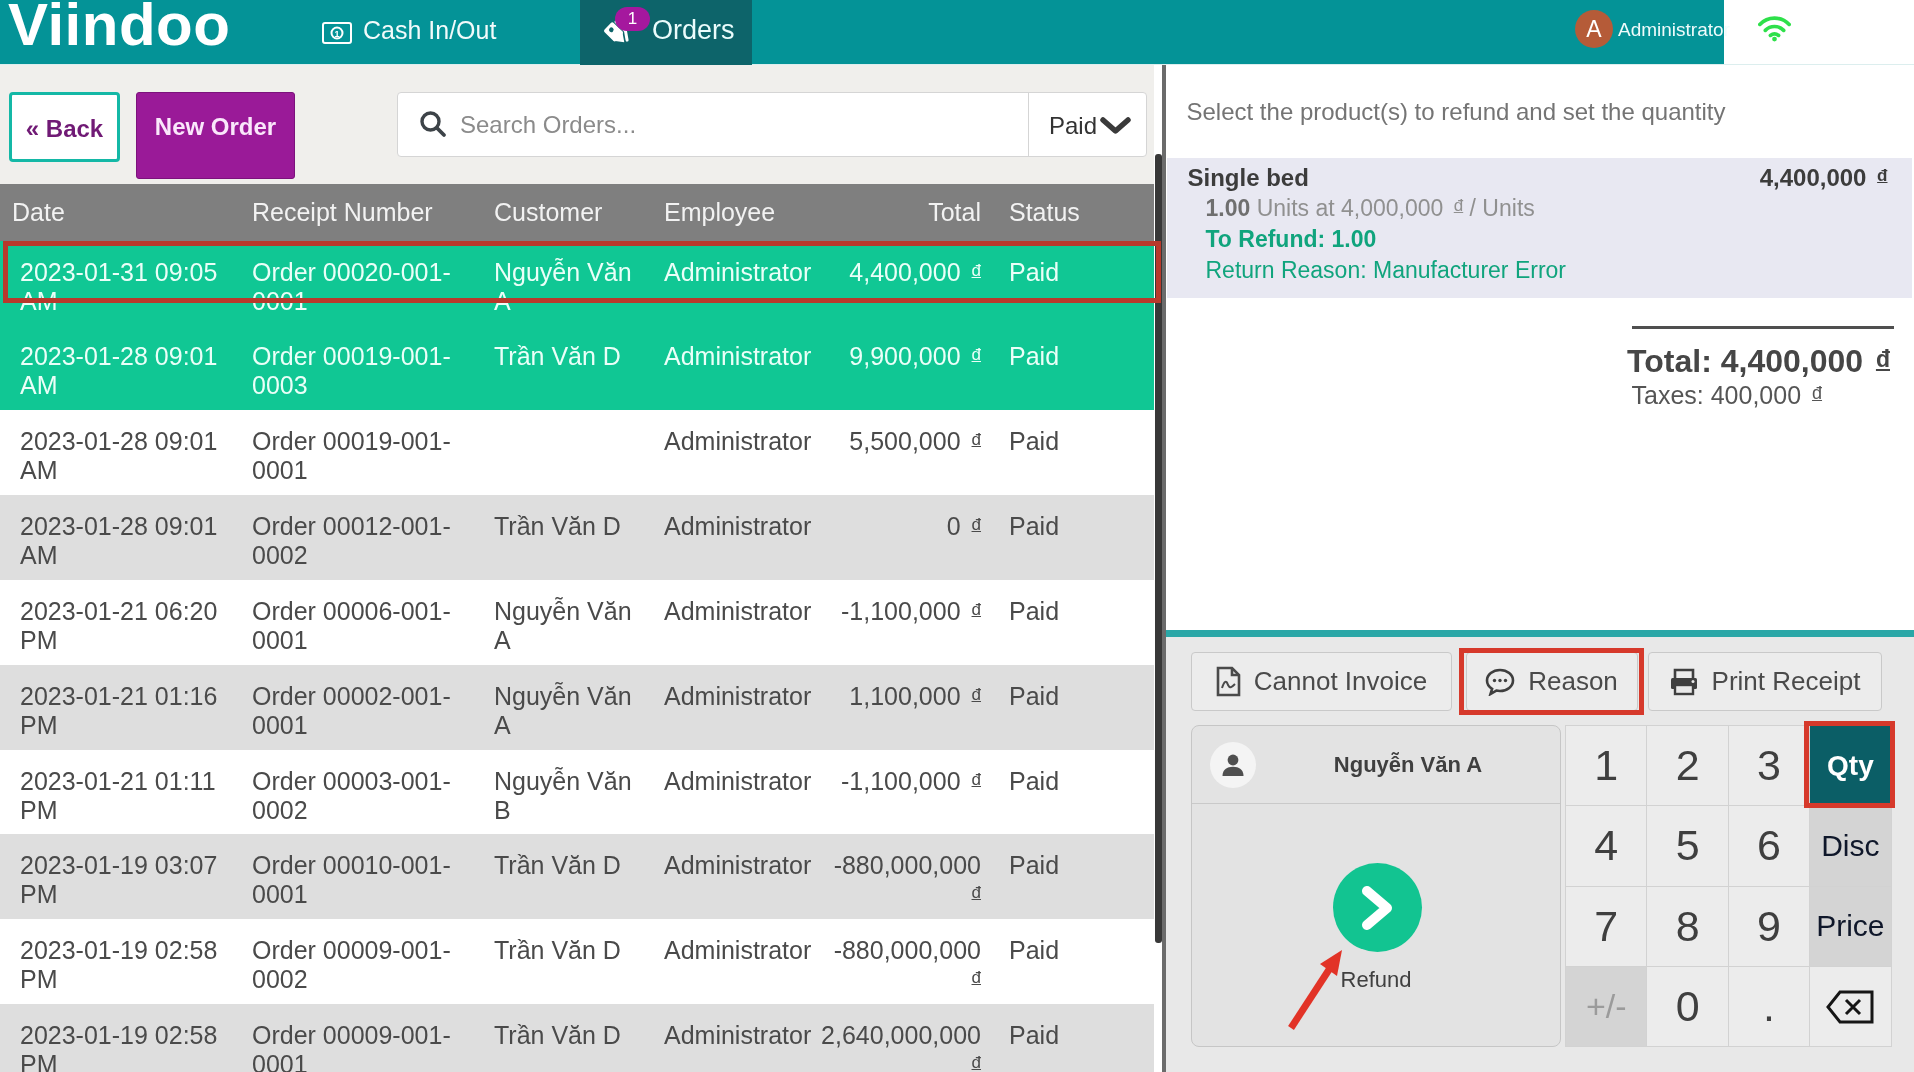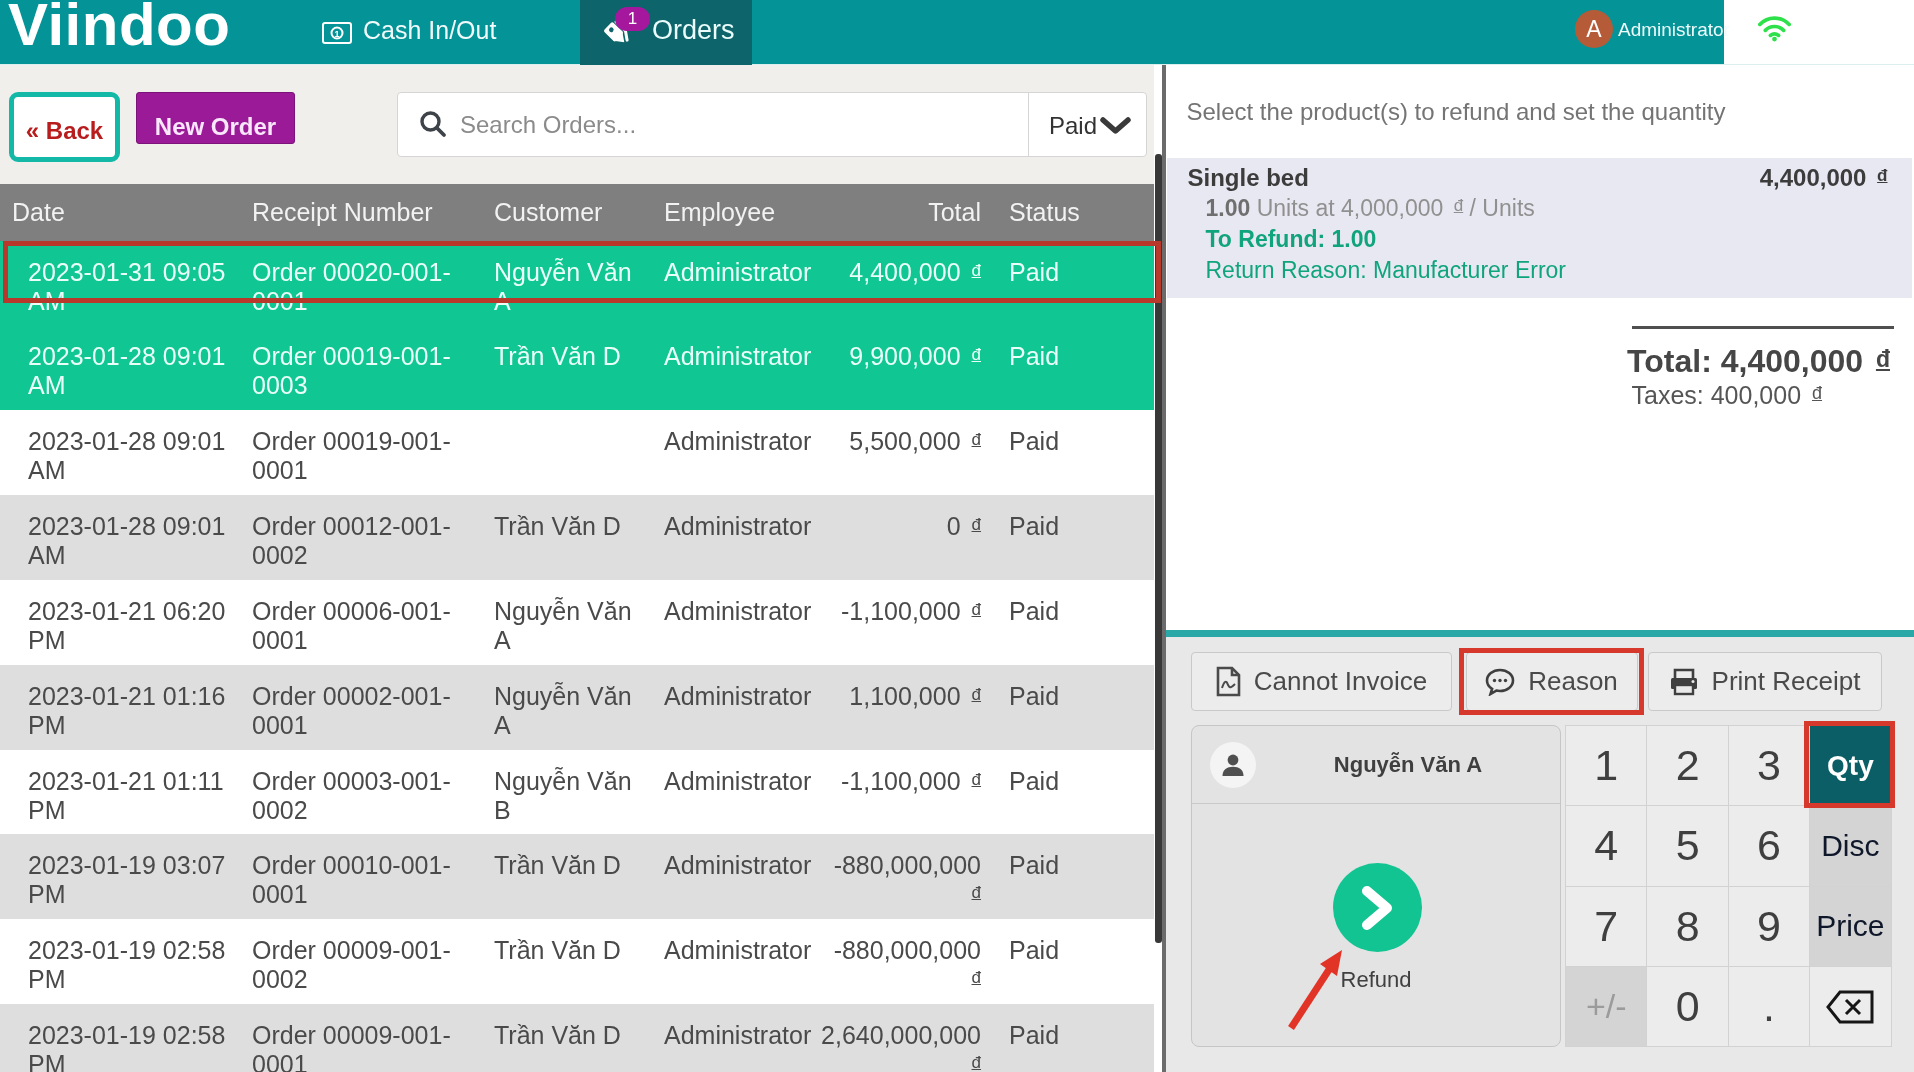--- a/index.html
+++ b/index.html
@@ -12,35 +12,35 @@
 #tagico{position:absolute;left:601px;top:20px}
 #badge{position:absolute;left:615px;top:7px;width:35px;height:24px;border-radius:12px;background:#a5189e;color:#fff;font-size:17px;text-align:center;line-height:23px}
 #orderstxt{position:absolute;left:652px;top:15px;color:#eafcfc;font-size:27px}
 #avatar{position:absolute;left:1575px;top:10px;width:38px;height:38px;border-radius:50%;background:#b55b38;color:#fff;font-size:23px;text-align:center;line-height:38px}
 #admintxt{position:absolute;left:1618px;top:19px;color:#effbfb;font-size:19px}
 #wifiico{position:absolute;left:1758px;top:16px}
 #closeico{position:absolute;left:1822px;top:17px}
 #closetxt{position:absolute;left:1853px;top:20px;color:#ffffff;font-size:19px}
 
 #topbar{position:absolute;left:0;top:65px;width:1154px;height:119px;background:#f0efec}
-#backbtn{position:absolute;left:9px;top:27px;width:111px;height:70px;background:#fff;border:5px solid #14b8a6;border-radius:9px;font-size:24px;font-weight:bold;color:#b91c1c;text-align:center;line-height:67px}
-#newbtn{position:absolute;left:136px;top:27px;width:159px;height:52px;background:#9a1a98;border:1px solid #7c127c;border-radius:3px;font-size:24px;font-weight:bold;color:#fae7fb;text-align:center;line-height:67px}
+#backbtn{position:absolute;left:9px;top:27px;width:111px;height:70px;background:#fff;border:3px solid #14b8a6;border-radius:4px;font-size:24px;font-weight:bold;color:#701a75;text-align:center;line-height:67px}
+#newbtn{position:absolute;left:136px;top:27px;width:159px;height:87px;background:#9a1a98;border:1px solid #7c127c;border-radius:3px;font-size:24px;font-weight:bold;color:#fae7fb;text-align:center;line-height:67px}
 #search{position:absolute;left:397px;top:27px;width:750px;height:65px;background:#fff;border:1px solid #d5d5d5;border-radius:4px}
 #searchtxt{position:absolute;left:62px;top:18px;font-size:24px;color:#8b8b8b}
 #paiddiv{position:absolute;left:630px;top:0;width:1px;height:63px;background:#d5d5d5}
 #paidtxt{position:absolute;left:651px;top:19px;font-size:24px;color:#333}
 
 #thead{position:absolute;left:0;top:184px;width:1154px;height:56.5px;background:#7f7f7f;color:#f2f2f2;font-size:25px}
 .hc{position:absolute;top:14px}
 #tbody{position:absolute;left:0;top:240.5px;width:1154px}
 .row{position:relative;width:1154px;height:84.85px;color:#4a4a4a;font-size:25px;line-height:29px}
 .row.g{background:#10c794;color:#eafff8}
 .row.e{background:#dedede}
 .cell{position:absolute;top:17px}
-.cd{left:28px;width:206px}
+.cd{left:20px;width:206px}
 .cr{left:252px;width:206px}
 .cc{left:494px;width:150px}
 .ce{left:664px;width:165px}
 .ct{left:821px;width:160px;text-align:right}
 .cs{left:1009px}
 .dd{font-size:17px;text-decoration:underline;position:relative;top:-5px;margin-left:4px}
 
 #sbtrack{position:absolute;left:1154px;top:65px;width:11px;height:1007px;background:#fff}
 #sbthumb{position:absolute;left:1154.5px;top:154px;width:7px;height:789px;background:#383838;border-radius:3px}
 #vdivider{position:absolute;left:1161.5px;top:65px;width:4px;height:1007px;background:#6b6b6b}

